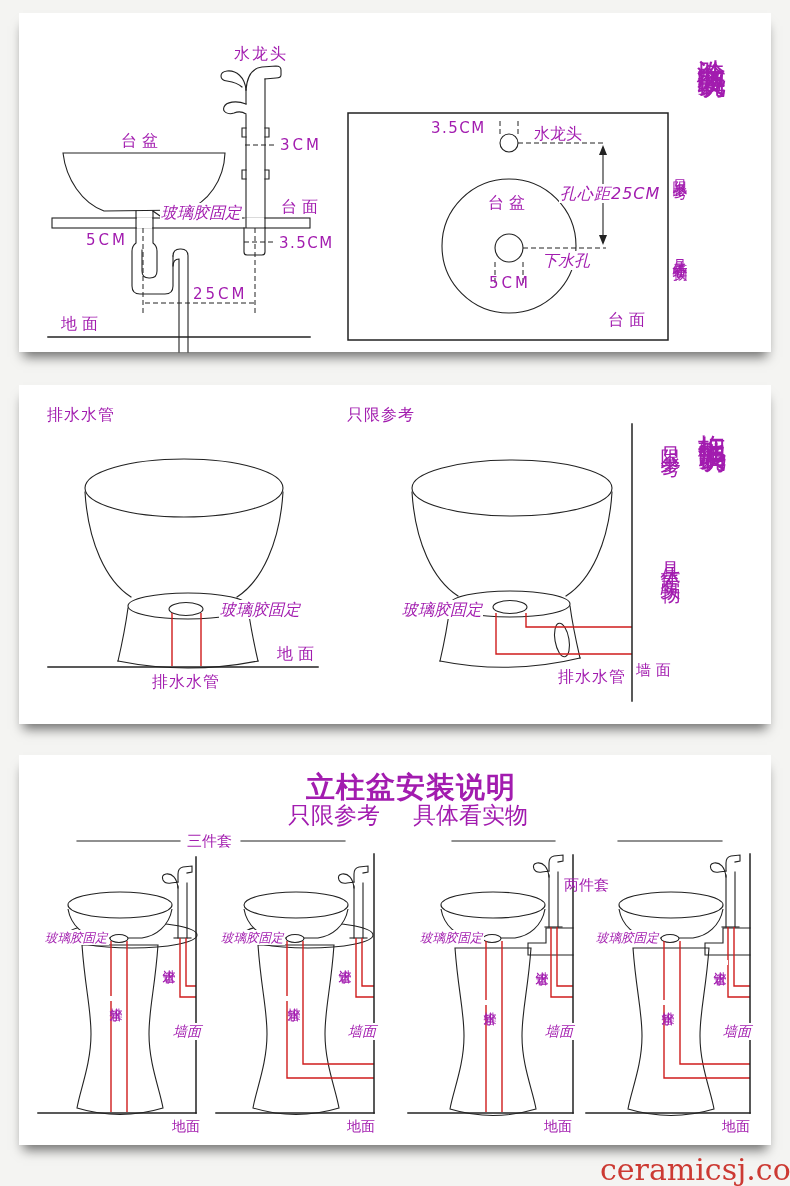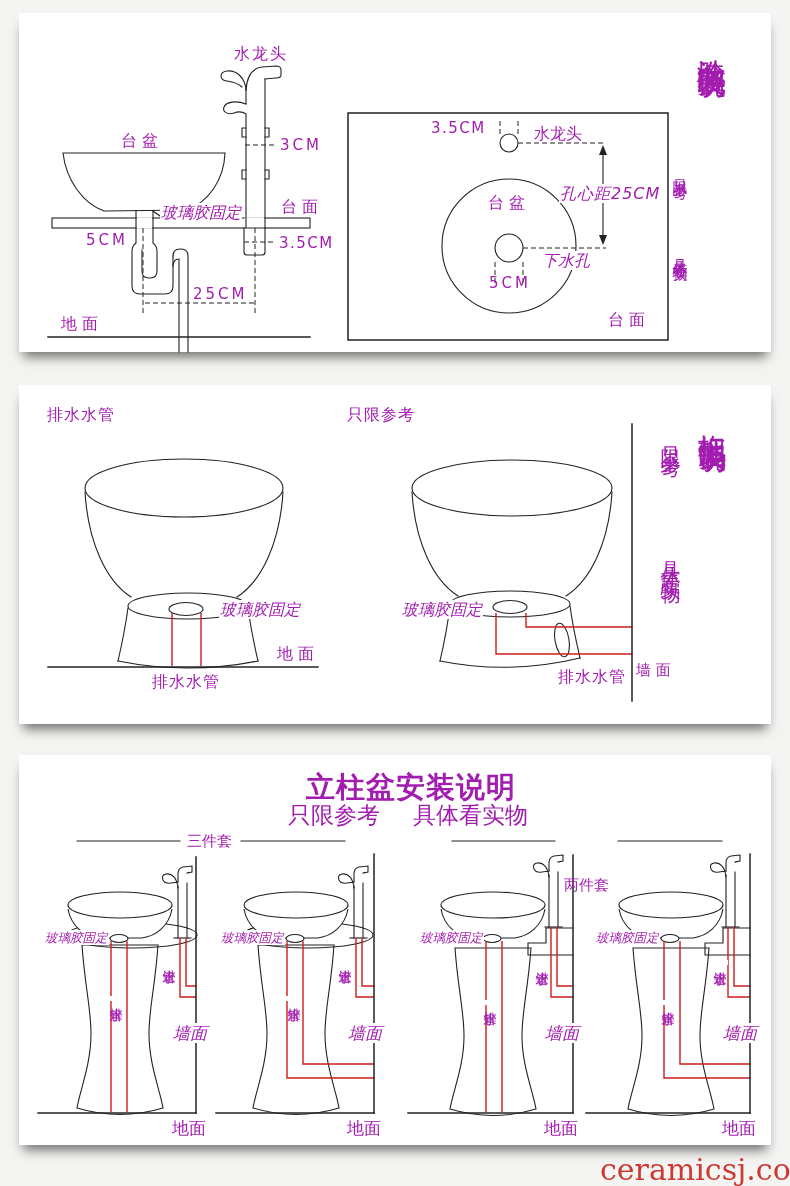--- a/index.html
+++ b/index.html
@@ -21,21 +21,21 @@
   .lbl{position:absolute;white-space:nowrap;line-height:1.2;color:#a21caf;z-index:2;font-size:16px;}
   .bg{background:#fff;padding:0 1px;font-style:italic;}
   .dim{font-size:15px;letter-spacing:3px;}
   .dim2{font-size:15px;letter-spacing:1.5px;}
   .vert{writing-mode:vertical-rl;letter-spacing:2px;}
   .titlev{writing-mode:vertical-rl;font-size:29px;letter-spacing:2px;}
   .note-s{font-size:15px;}
   .note-m{font-size:20px;letter-spacing:4px;}
   .s3title{font-size:29px;font-weight:600;letter-spacing:1px;text-align:center;}
   .s3sub{font-size:23px;}
-  .small{font-size:17px;}
+  .small{font-size:14px;}
   .glue{font-size:12.5px;}
   .pipev{writing-mode:vertical-rl;font-size:13px;letter-spacing:1px;background:#fff;padding:1px 0;}
   .wm{position:absolute;font-family:"DejaVu Serif","Liberation Serif",serif;
       font-size:30px;color:var(--wm-red,#cc3a33);z-index:3;}
 </style>
 </head>
 <body>
 
 <div id="stage">
 

